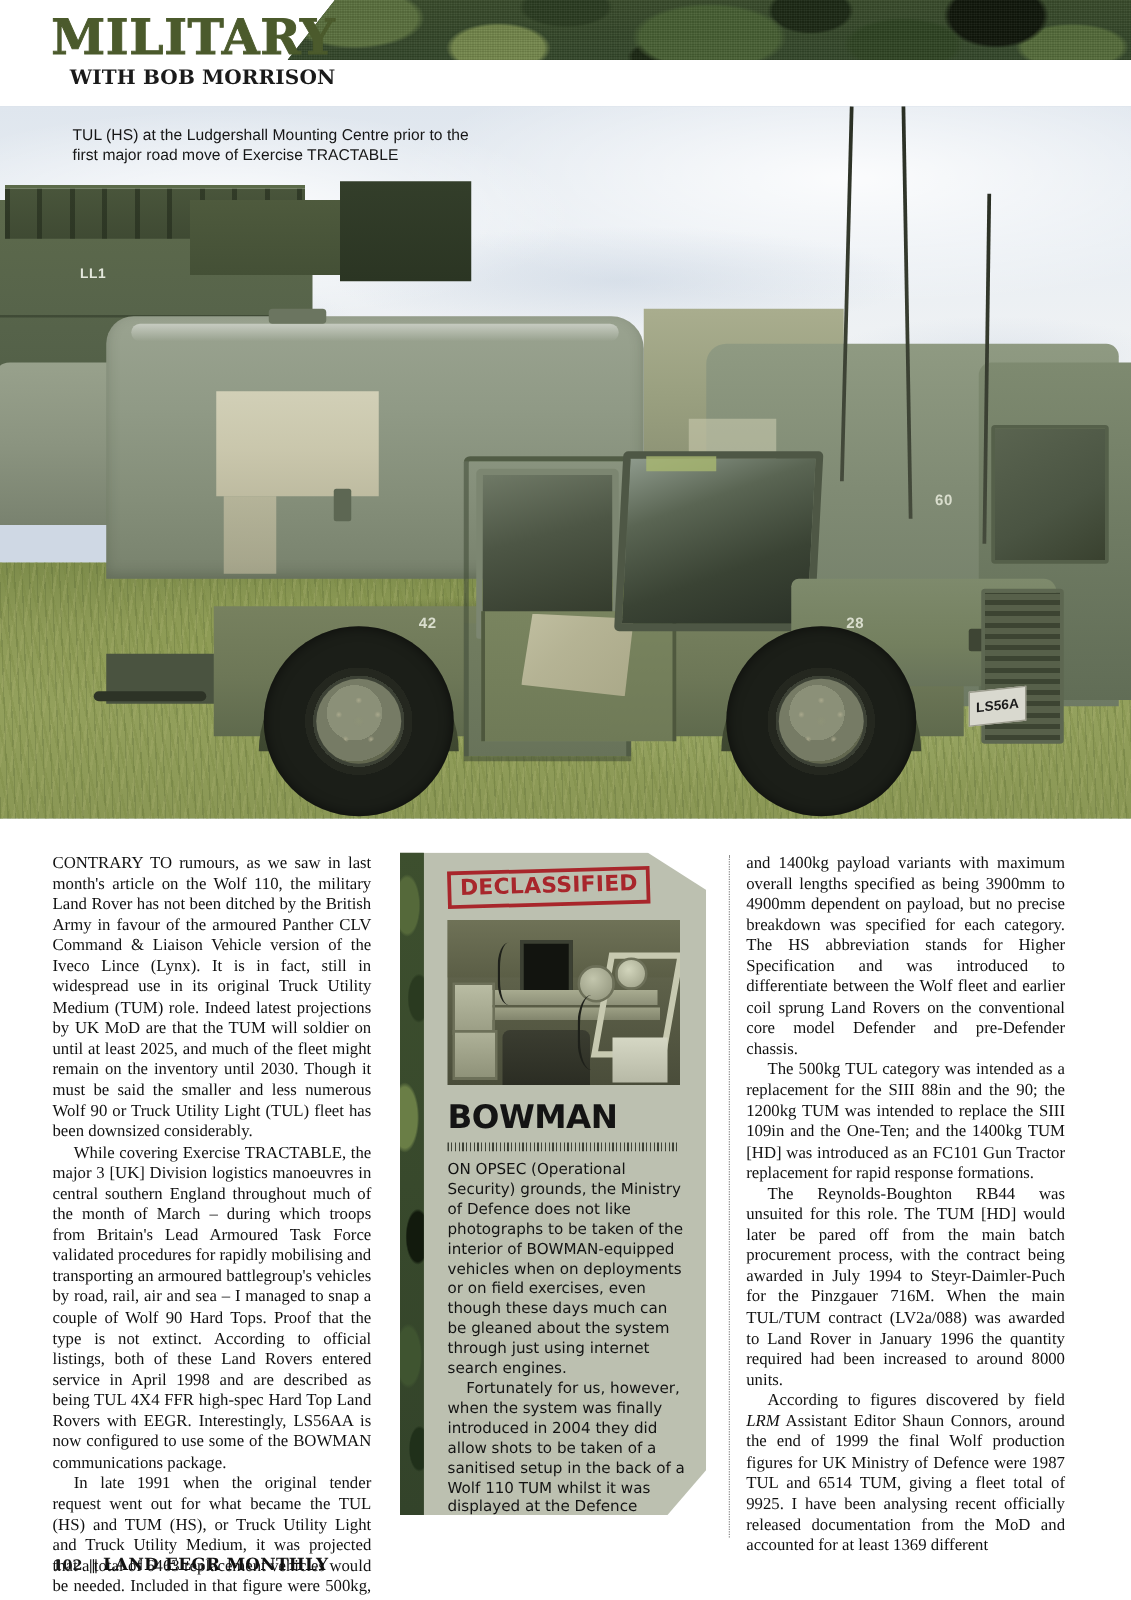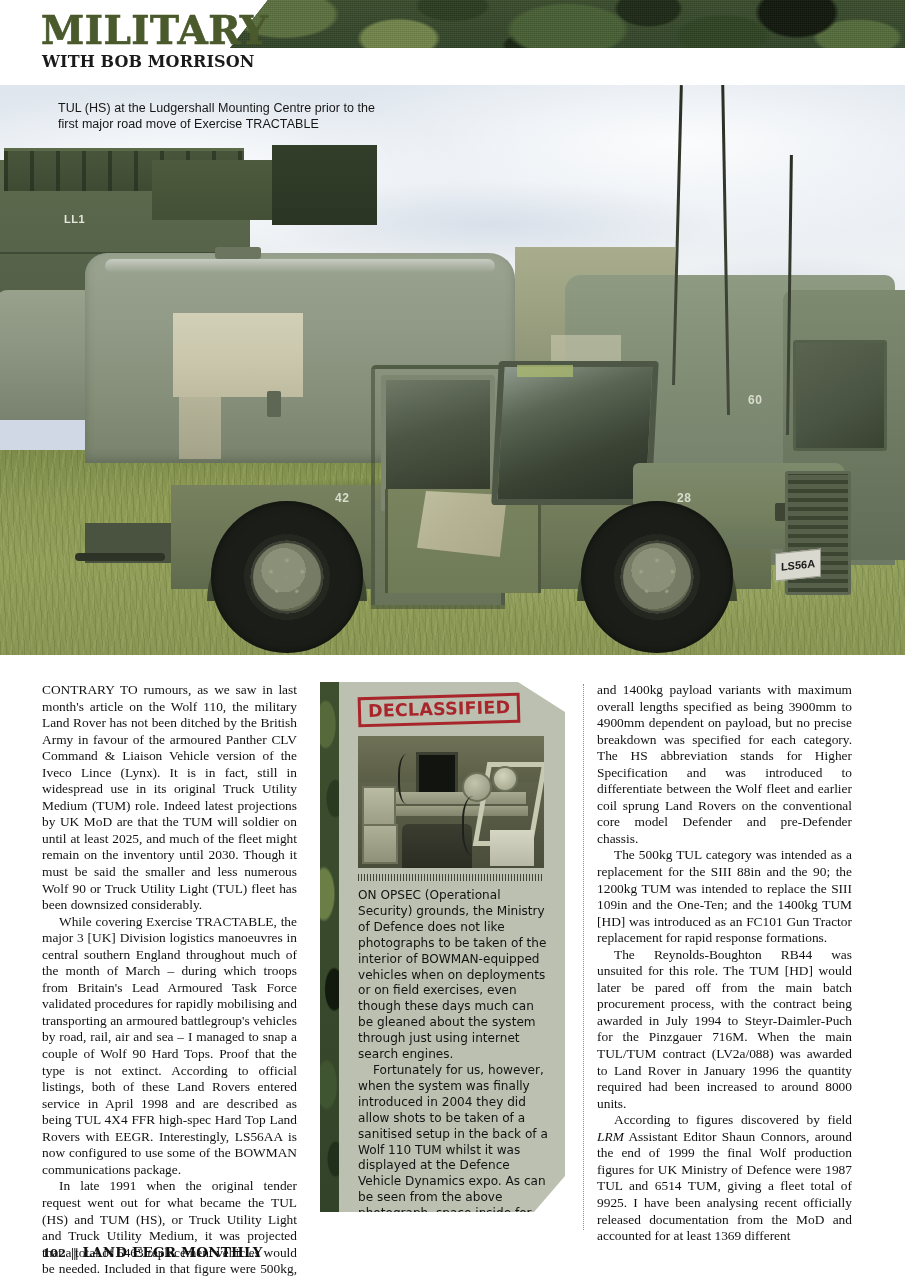--- a/index.html
+++ b/index.html
@@ -70,20 +70,21 @@
     -webkit-text-stroke: 0.7px #4b5a2c;
   }
   .masthead-sub {
     font-family: "DejaVu Serif", serif;
     font-weight: 700;
     font-size: 16px;
     line-height: 18px;
     letter-spacing: 0.1px;
     color: #1a1a1a;
     margin: 3px 0 0 1px;
+    text-align: right;
   }
 
   
   .hero-photo {
     position: absolute;
     left: 0;
     top: 85px;
     width: 905px;
     height: 570px;
     overflow: hidden;
@@ -750,20 +751,21 @@
       <div class="sp-radio-a"></div>
       <div class="sp-radio-b"></div>
       <div class="sp-seat"></div>
       <div class="sp-dish"></div>
       <div class="sp-dish2"></div>
       <div class="sp-box-w"></div>
       <div class="sp-cable" style="left:40px; top:18px; width:20px; height:50px;"></div>
       <div class="sp-cable" style="left:104px; top:60px; width:26px; height:60px;"></div>
     </div>
 
+    <h2 class="sidebar-heading">BOWMAN</h2>
     <div class="hatch-rule"></div>
 
     <div class="sidebar-body">
       <p>ON OPSEC (Operational Security) grounds, the Ministry of Defence does not like photographs to be taken of the interior of BOWMAN-equipped vehicles when on deployments or on field exercises, even though these days much can be gleaned about the system through just using internet search engines.</p>
       <p>Fortunately for us, however, when the system was finally introduced in 2004 they did allow shots to be taken of a sanitised setup in the back of a Wolf 110 TUM whilst it was displayed at the Defence Vehicle Dynamics expo. As can be seen from the above photograph, space inside for the operator/s is extremely limited indeed.</p>
     </div>
   </div>
 </div>
 
 <div class="footer">

